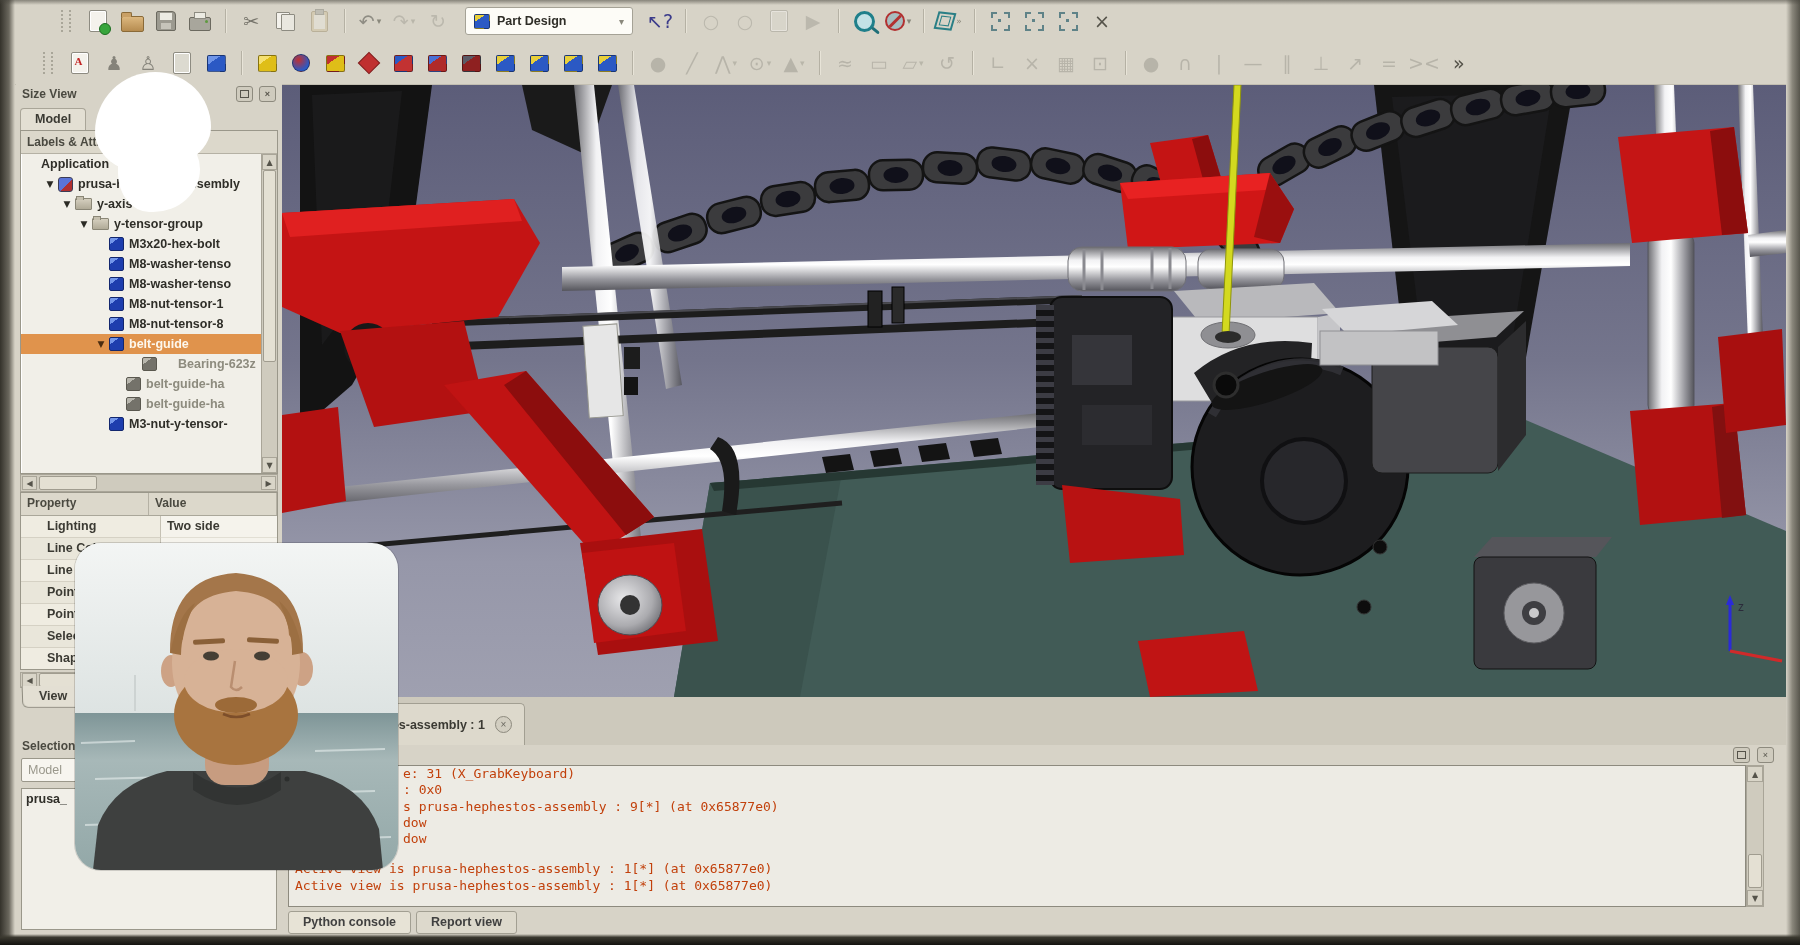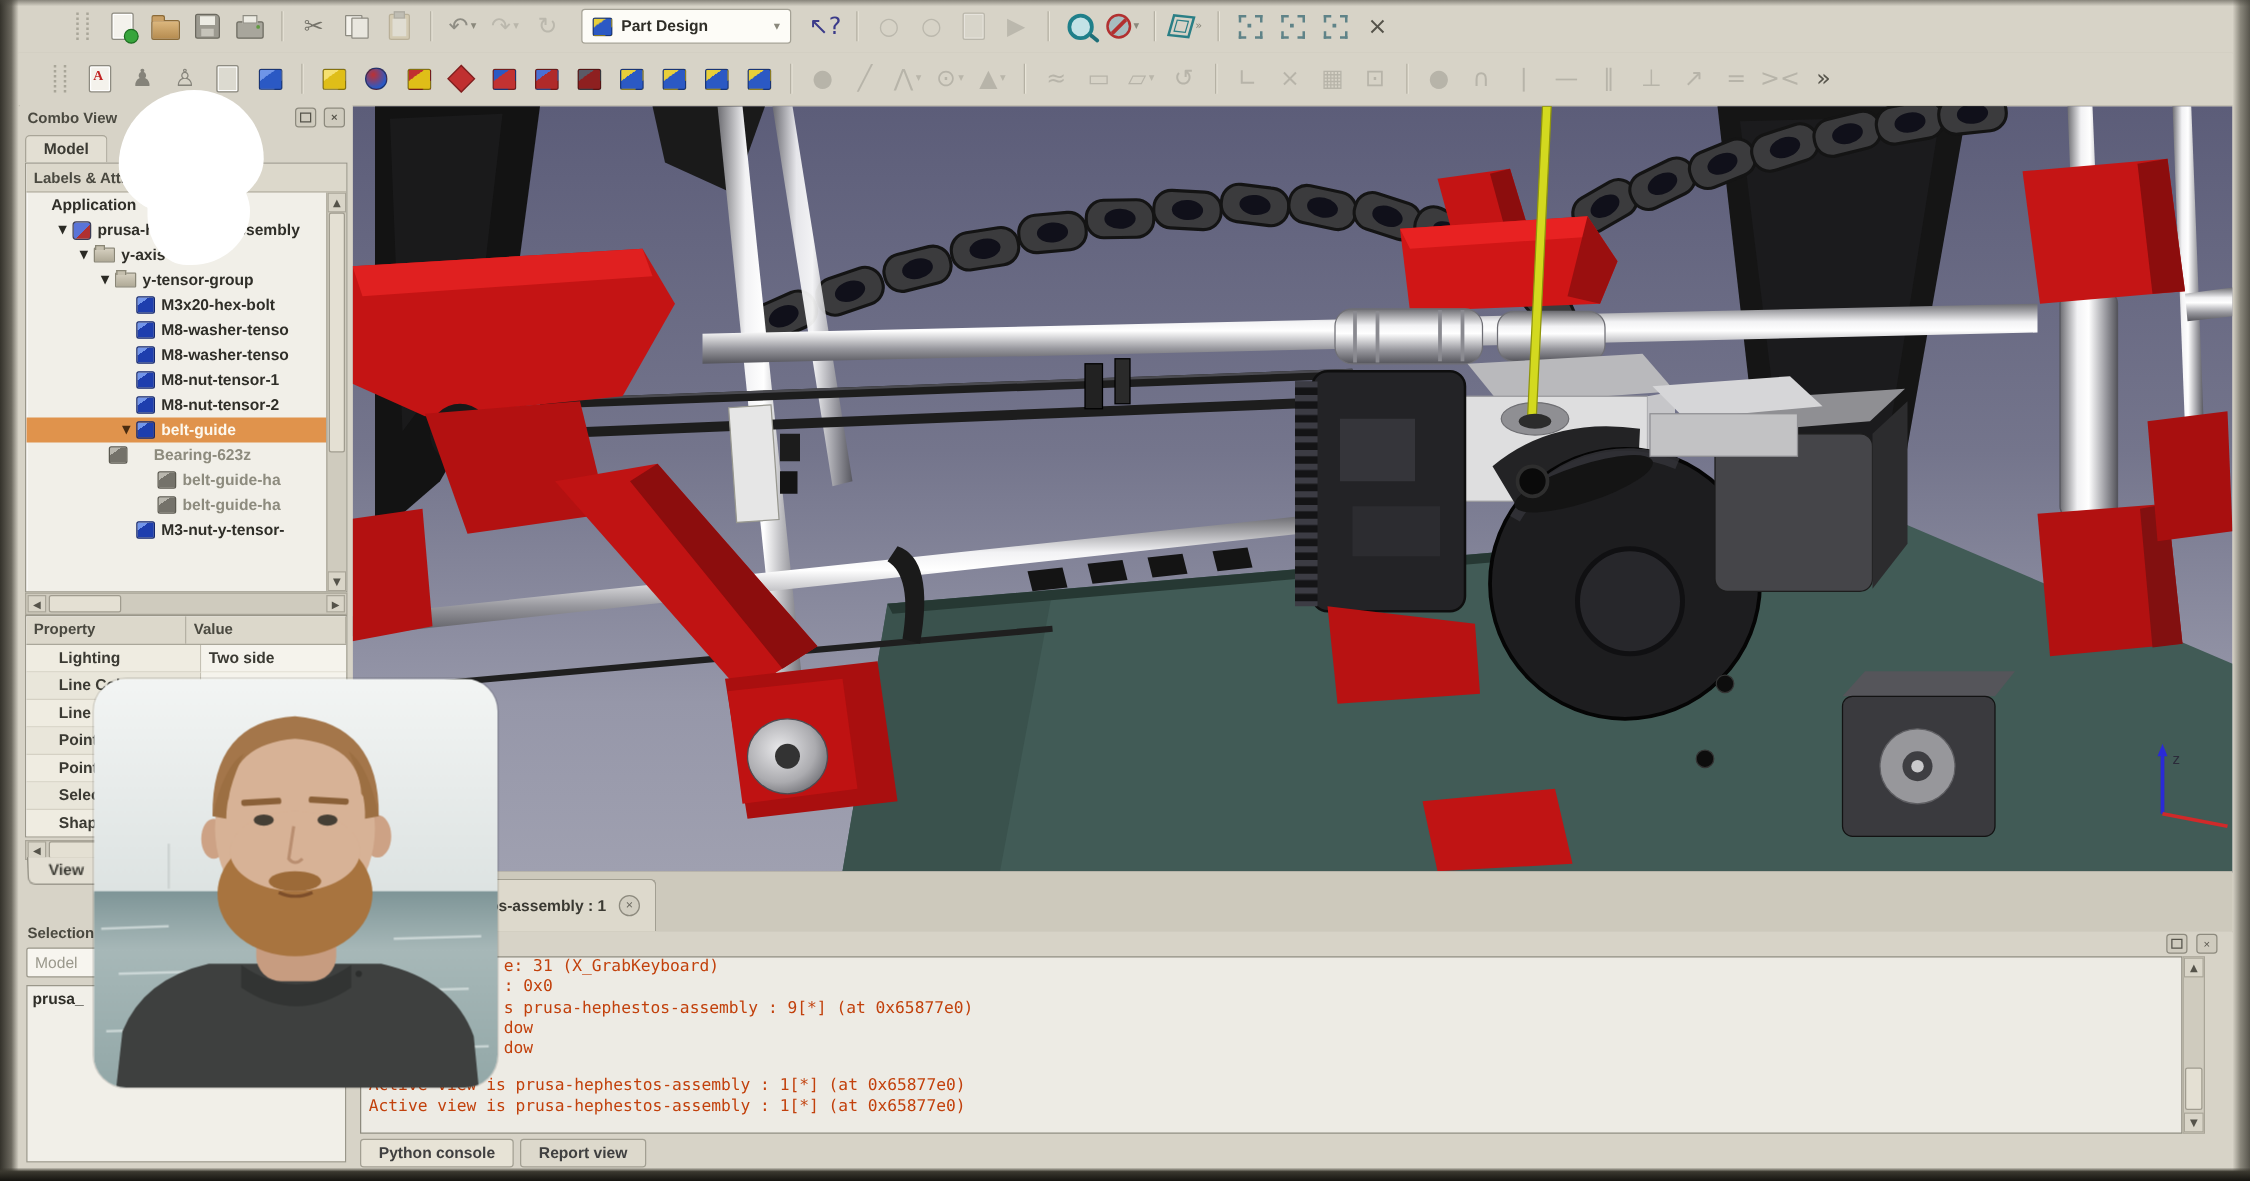--- a/index.html
+++ b/index.html
@@ -604,21 +604,21 @@
       <span class="tbi dis">
         <span class="gl" style="color: rgb(133, 131, 122);">&gt;&lt;</span>
       </span>
       <span class="tbi">
         <span class="gl" style="color: rgb(85, 83, 74);">»</span>
       </span>
     </div>
 
   <div id="combo-dock" class="dock">
     <div class="dock-title">
-      <span>Combo View</span>
+      <span>Size View</span>
       <span class="dock-btns">
         <span class="dock-btn">
             <span class="inner-sq"></span>
           </span>
         <span class="dock-btn">×</span>
       </span>
     </div>
     <div class="tabbar-n">
       <span class="tab-n">Model</span>
     </div>
@@ -660,28 +660,28 @@
             <span>M8-washer-tenso</span>
           </div>
           <div class="trow" style="padding-left: 74px;">
             <span class="exp"></span>
             <span class="t-ico t-part"></span>
             <span>M8-nut-tensor-1</span>
           </div>
           <div class="trow" style="padding-left: 74px;">
             <span class="exp"></span>
             <span class="t-ico t-part"></span>
-            <span>M8-nut-tensor-2</span>
+            <span>M8-nut-tensor-8</span>
           </div>
           <div class="trow sel" style="padding-left: 74px;">
             <span class="exp">▼</span>
             <span class="t-ico t-part"></span>
             <span>belt-guide</span>
           </div>
-          <div class="trow mut" style="padding-left: 36px; gap: 16px;">
+          <div class="trow mut" style="padding-left: 91px; gap: 16px;">
             <span class="exp"></span>
             <span class="t-ico t-part mut"></span>
             <span>Bearing-623z</span>
           </div>
           <div class="trow mut" style="padding-left: 91px;">
             <span class="exp"></span>
             <span class="t-ico t-part mut"></span>
             <span>belt-guide-ha</span>
           </div>
           <div class="trow mut" style="padding-left: 91px;">

